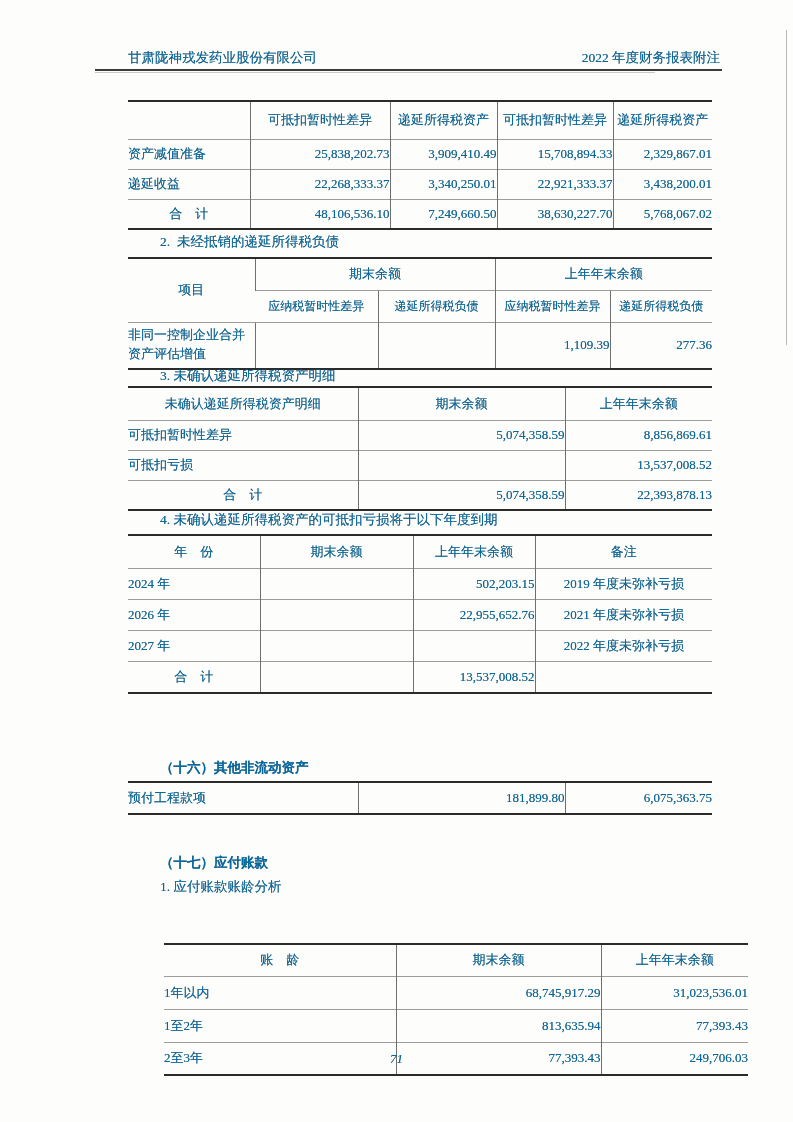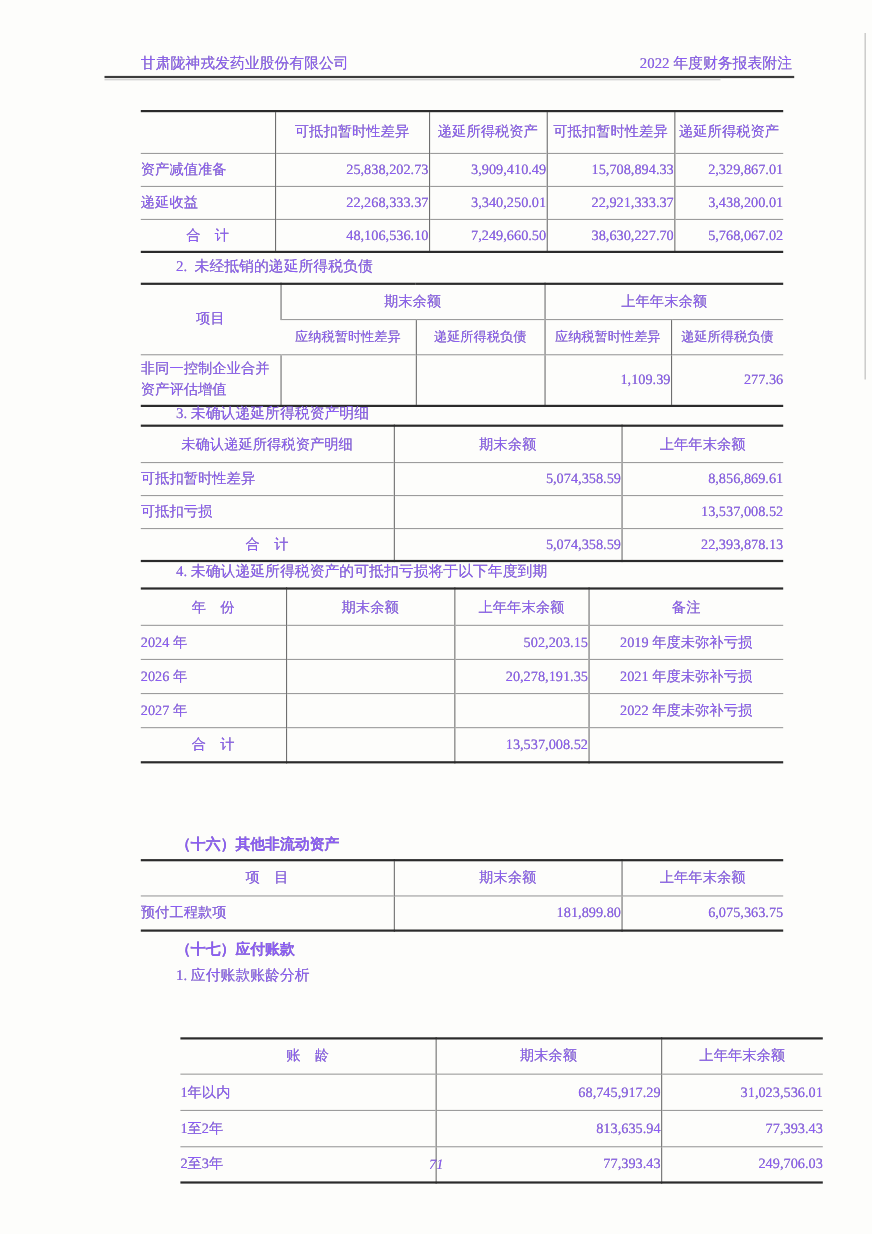--- a/index.html
+++ b/index.html
@@ -1,20 +1,20 @@
 <!DOCTYPE html>
 <html><head>
 <meta charset="utf-8">
 <style>
   html,body{margin:0;padding:0;background:#9a9a9a;}
   .page{
     position:relative;width:793px;height:1122px;margin:0 auto;
     background:#fdfdfb;overflow:hidden;
     font-family:"Liberation Serif","DejaVu Serif",serif;
-    color:#8b5cf6;
+    color:#0369a1;
     text-shadow:0 0 .5px rgba(40,40,40,.55);
   }
   .abs{position:absolute;}
   .hdr-text{font-size:13.5px;white-space:nowrap;}
   .rule{background:#3c3c3c;height:2px;}
   .rule-echo{background:#c9c9c9;height:1px;}
   .scan-line{background:#b8b8b8;width:1px;}
   .heading{font-size:13.5px;white-space:pre;}
   .heading.bold{font-weight:bold;}
   table.doc{
@@ -170,21 +170,21 @@
     </tr>
     <tr style="height:31px;">
       <td class="t-label">2024 年</td>
       <td class="t-num"></td>
       <td class="t-num">502,203.15</td>
       <td class="t-center">2019 年度未弥补亏损</td>
     </tr>
     <tr style="height:31px;">
       <td class="t-label">2026 年</td>
       <td class="t-num"></td>
-      <td class="t-num">20,278,191.35</td>
+      <td class="t-num">22,955,652.76</td>
       <td class="t-center">2021 年度未弥补亏损</td>
     </tr>
     <tr style="height:31px;">
       <td class="t-label">2027 年</td>
       <td class="t-num"></td>
       <td class="t-num"></td>
       <td class="t-center">2022 年度未弥补亏损</td>
     </tr>
     <tr style="height:32px;">
       <td class="t-center">合　计</td>
@@ -197,25 +197,20 @@
 
   <div class="abs heading bold" style="left:160px;top:759px;">（十六）其他非流动资产</div>
 
   <table class="doc" style="left:128px;top:781px;width:584px;">
     <colgroup>
         <col style="width:230px">
         <col style="width:207px">
         <col style="width:147px">
       </colgroup>
     <tbody>
-        <tr style="height:32px;">
-      <th class="t-head">项　目</th>
-      <th class="t-head">期末余额</th>
-      <th class="t-head">上年年末余额</th>
-    </tr>
     <tr style="height:32px;">
       <td class="t-label">预付工程款项</td>
       <td class="t-num">181,899.80</td>
       <td class="t-num">6,075,363.75</td>
     </tr>
   </tbody>
     </table>
 
   <div class="abs heading bold" style="left:160px;top:854px;">（十七）应付账款</div>
   <div class="abs heading" style="left:160px;top:878px;">1. 应付账款账龄分析</div>

